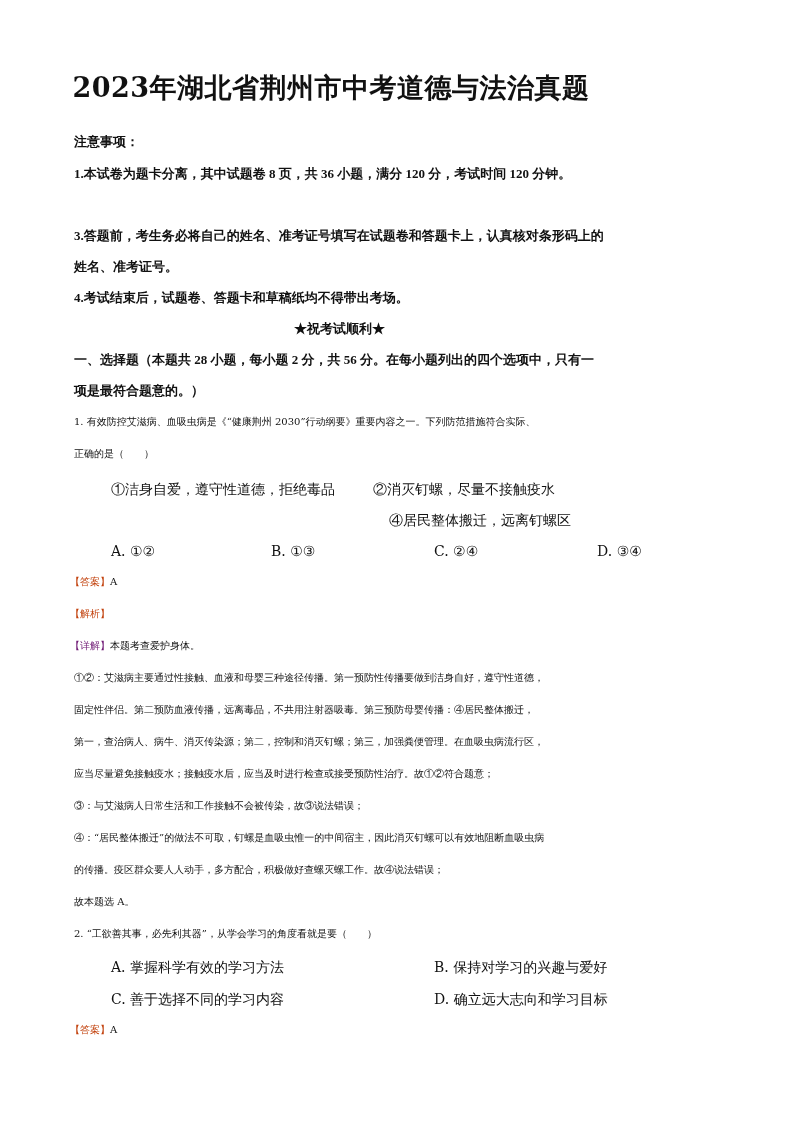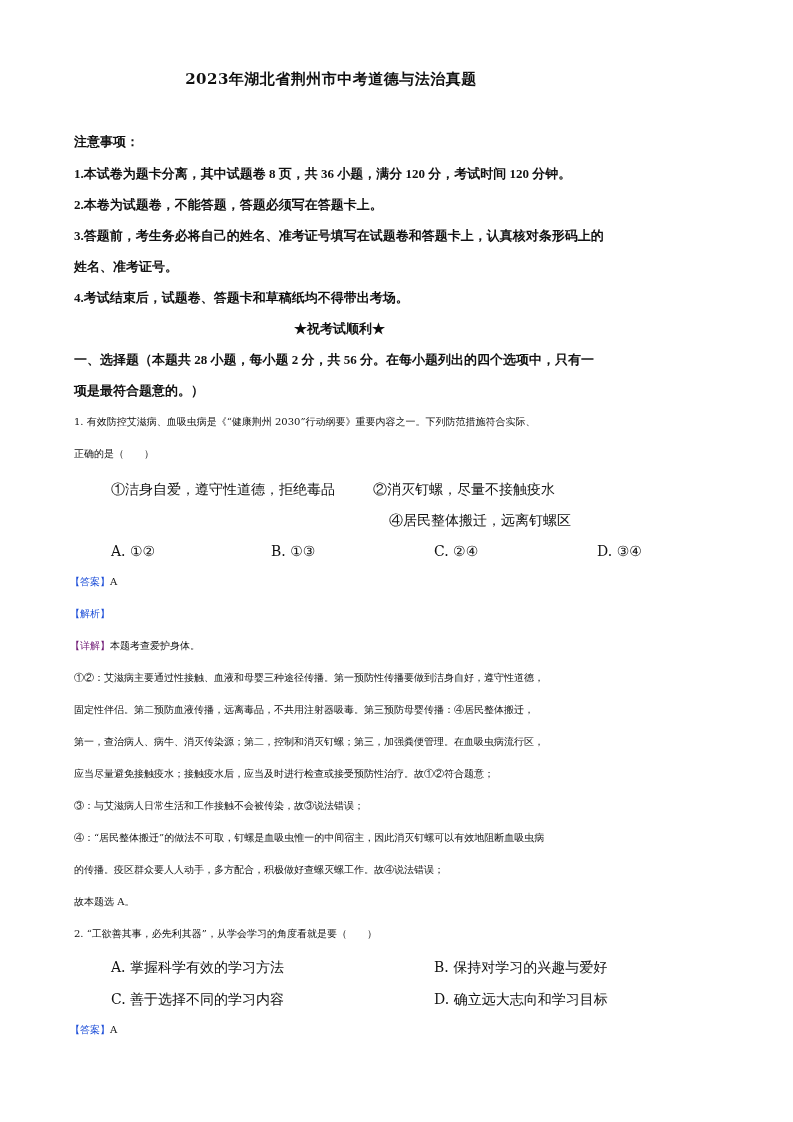--- a/index.html
+++ b/index.html
@@ -1,37 +1,36 @@
 <!DOCTYPE html>
 <html><head>
 <meta charset="utf-8">
 <style>
   html, body { margin: 0; padding: 0; background: #ffffff; }
   body { width: 793px; height: 1122px; position: relative; overflow: hidden;
          font-family: "DejaVu Serif", "Liberation Serif", serif; color: #111; }
   .page { position: absolute; left: 0; top: 0; width: 793px; height: 1122px; }
   .title { position: absolute; top: 70px; left: 0; width: 662px; text-align: center;
-           font-size: 15px; font-weight: bold; letter-spacing: 0.5px; }
+           font-size: 27px; font-weight: bold; letter-spacing: 0.5px; }
   .line { position: absolute; left: 74px; white-space: nowrap; font-size: 10px; }
   .bold { font-weight: bold; font-size: 13px; font-family: Liberation Serif, serif; }
   .center { left: 0; width: 679px; text-align: center; }
   .opt { position: absolute; white-space: nowrap; font-size: 14px; margin-left: 37px; }
-  .tag { color: #1d4ed8; }
+  .tag { color: #c2410c; }
   .tag-dark { color: #701a75; }
 </style>
 </head>
 <body>
 
 <div class="page">
 
   <div class="title">2023年湖北省荆州市中考道德与法治真题</div>
 
   <div class="line bold" style="top:133px">注意事项：</div>
   <div class="line bold" style="top:165px">1.本试卷为题卡分离，其中试题卷 8 页，共 36 小题，满分 120 分，考试时间 120 分钟。</div>
-  <div class="line bold" style="top:196px">2.本卷为试题卷，不能答题，答题必须写在答题卡上。</div>
   <div class="line bold" style="top:227px">3.答题前，考生务必将自己的姓名、准考证号填写在试题卷和答题卡上，认真核对条形码上的</div>
   <div class="line bold" style="top:258px">姓名、准考证号。</div>
   <div class="line bold" style="top:289px">4.考试结束后，试题卷、答题卡和草稿纸均不得带出考场。</div>
   <div class="line bold center" style="top:320px">★祝考试顺利★</div>
 
   <div class="line bold" style="top:351px">一、选择题（本题共 28 小题，每小题 2 分，共 56 分。在每小题列出的四个选项中，只有一</div>
   <div class="line bold" style="top:382px">项是最符合题意的。）</div>
 
   <div class="line" style="top:415px">1. 有效防控艾滋病、血吸虫病是《“健康荆州 2030”行动纲要》重要内容之一。下列防范措施符合实际、</div>
   <div class="line" style="top:447px">正确的是（　　）</div>

